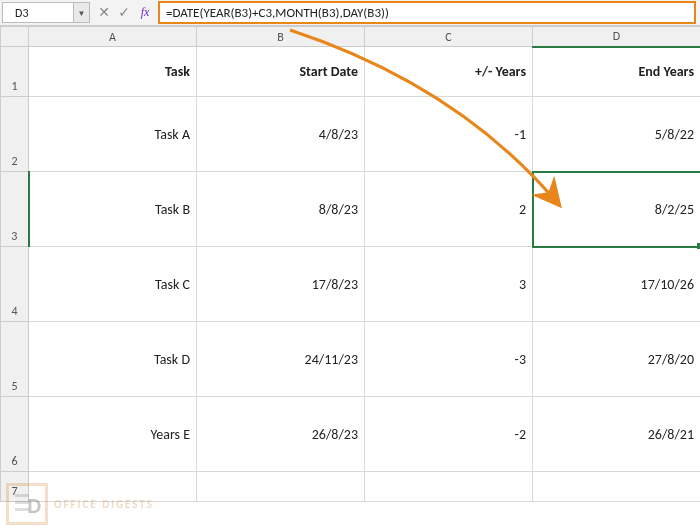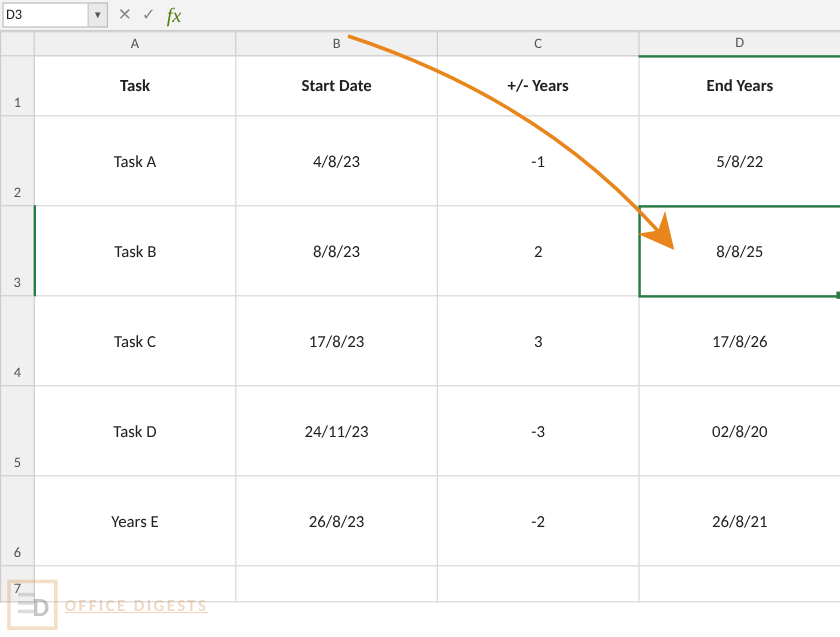--- a/index.html
+++ b/index.html
@@ -20,21 +20,21 @@
     border-bottom: 1px solid #ccc;
     background: #f3f3f3;
   }
   .namebox {
     width: 72px;
     background: #fff;
     border: 1px solid #bbb;
     margin: 2px 0 2px 2px;
     display: flex;
     align-items: center;
-    padding: 0 2px;
+    padding: 0 12px;
     font-size: 12px;
   }
   .name-dd {
     width: 16px;
     background: #e9e9e9;
     border: 1px solid #bbb;
     border-left: none;
     margin: 2px 4px 2px 0;
     display: flex;
     align-items: center;
@@ -50,22 +50,22 @@
     color: #888;
     font-size: 14px;
   }
   .fx {
     width: 22px;
     display: flex;
     align-items: center;
     justify-content: center;
     font-style: italic;
     font-family: 'Times New Roman', serif;
-    font-size: 17px;
-    color: #4d7c0f;
+    font-size: 12px;
+    color: #6d28d9;
   }
   .formula-input {
     flex: 1;
     background: #fff;
     border: 2px solid #e8861c;
     margin: 1px 4px 1px 2px;
     padding: 0 6px;
     display: flex;
     align-items: center;
     font-size: 13px;
@@ -94,21 +94,21 @@
     border: 1px solid #ccc;
     text-align: center;
     width: 28px;
     font-size: 12px;
     color: #555;
     vertical-align: bottom;
     padding-bottom: 3px;
   }
   td.cell {
     border: 1px solid #d8d8d8;
-    text-align: center;
+    text-align: right;
     vertical-align: middle;
     padding: 12px 6px;
     height: 75px;
     font-size: 14px;
   }
   tr.hrow td.cell { font-weight: bold; height: 50px; }
   tr.short td.cell { height: 30px; }
   .sel-col { border-bottom: 2px solid #2a7a43 !important; }
   .sel-row { border-right: 2px solid #2a7a43 !important; }
   .selected {
@@ -143,31 +143,32 @@
   }
   .wm-logo::before {
     content: ""; position: absolute;
     left: 6px; top: 8px; width: 14px; height: 3px; background: #888;
     box-shadow: 0 7px 0 #888, 0 14px 0 #888;
   }
   .wm-d {
     position: absolute; right: 4px; top: 6px;
     font-weight: bold; font-size: 22px; color: #333;
   }
-  .wm-text { font-size: 14px; color: #c77a2e; letter-spacing: 2px; font-weight: bold; text-decoration: underline;}
+  .wm-text { font-size: 11px; color: #c77a2e; letter-spacing: 2px; font-weight: bold;}
 </style>
 </head>
 <body>
 
 <div class="topbar">
   <div class="namebox">D3</div>
   <div class="name-dd">▼</div>
   <div class="fbar-btn">✕</div>
   <div class="fbar-btn">✓</div>
   <div class="fx">fx</div>
+  <div class="formula-input">=DATE(YEAR(B3)+C3,MONTH(B3),DAY(B3))</div>
 </div>
 
 <div class="sheet">
 <table>
   <colgroup>
     <col style="width:28px">
     <col style="width:168px">
         <col style="width:168px">
         <col style="width:168px">
         <col style="width:168px">
@@ -192,35 +193,35 @@
     <td class="cell">Task A</td>
     <td class="cell">4/8/23</td>
     <td class="cell">-1</td>
     <td class="cell">5/8/22</td>
   </tr>
   <tr>
     <td class="rowhdr sel-row">3</td>
     <td class="cell">Task B</td>
     <td class="cell">8/8/23</td>
     <td class="cell">2</td>
-    <td class="cell selected"><span>8/8/25</span><div class="fill-handle"></div></td>
+    <td class="cell selected"><span>8/2/25</span><div class="fill-handle"></div></td>
   </tr>
   <tr>
     <td class="rowhdr">4</td>
     <td class="cell">Task C</td>
     <td class="cell">17/8/23</td>
     <td class="cell">3</td>
-    <td class="cell">17/8/26</td>
+    <td class="cell">17/10/26</td>
   </tr>
   <tr>
     <td class="rowhdr">5</td>
     <td class="cell">Task D</td>
     <td class="cell">24/11/23</td>
     <td class="cell">-3</td>
-    <td class="cell">02/8/20</td>
+    <td class="cell">27/8/20</td>
   </tr>
   <tr>
     <td class="rowhdr">6</td>
     <td class="cell">Years E</td>
     <td class="cell">26/8/23</td>
     <td class="cell">-2</td>
     <td class="cell">26/8/21</td>
   </tr>
   <tr class="short">
     <td class="rowhdr">7</td>

